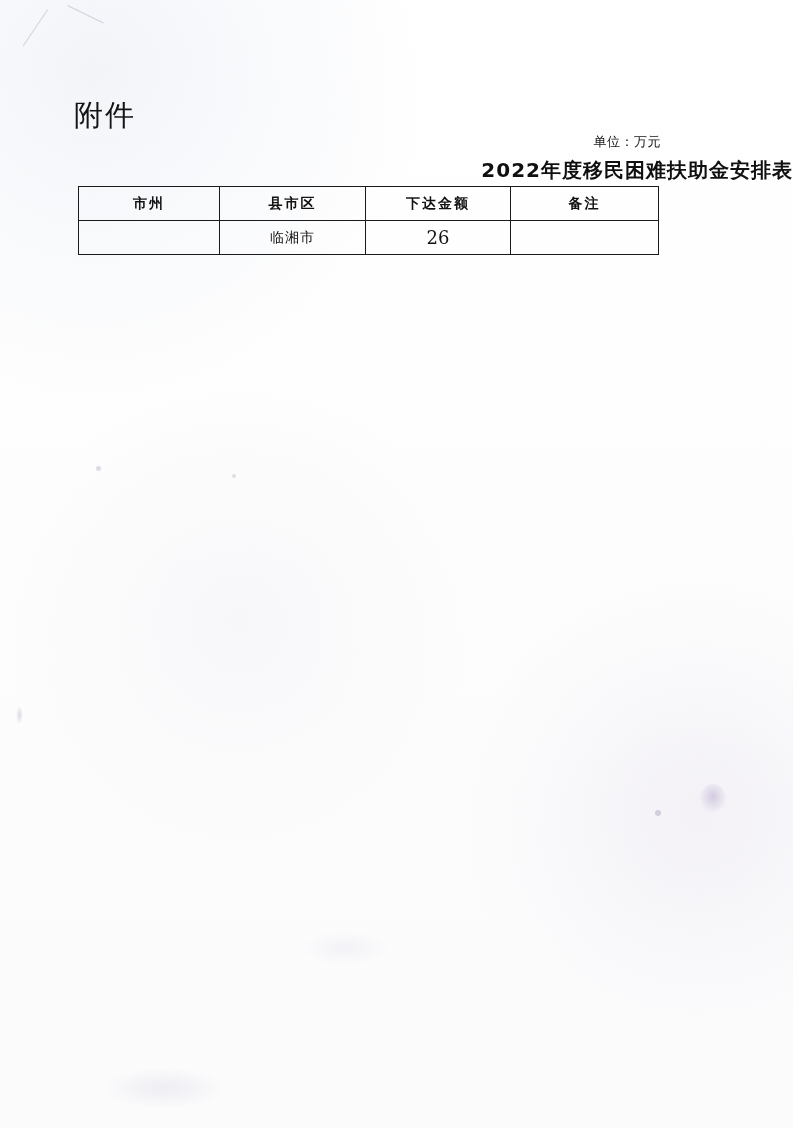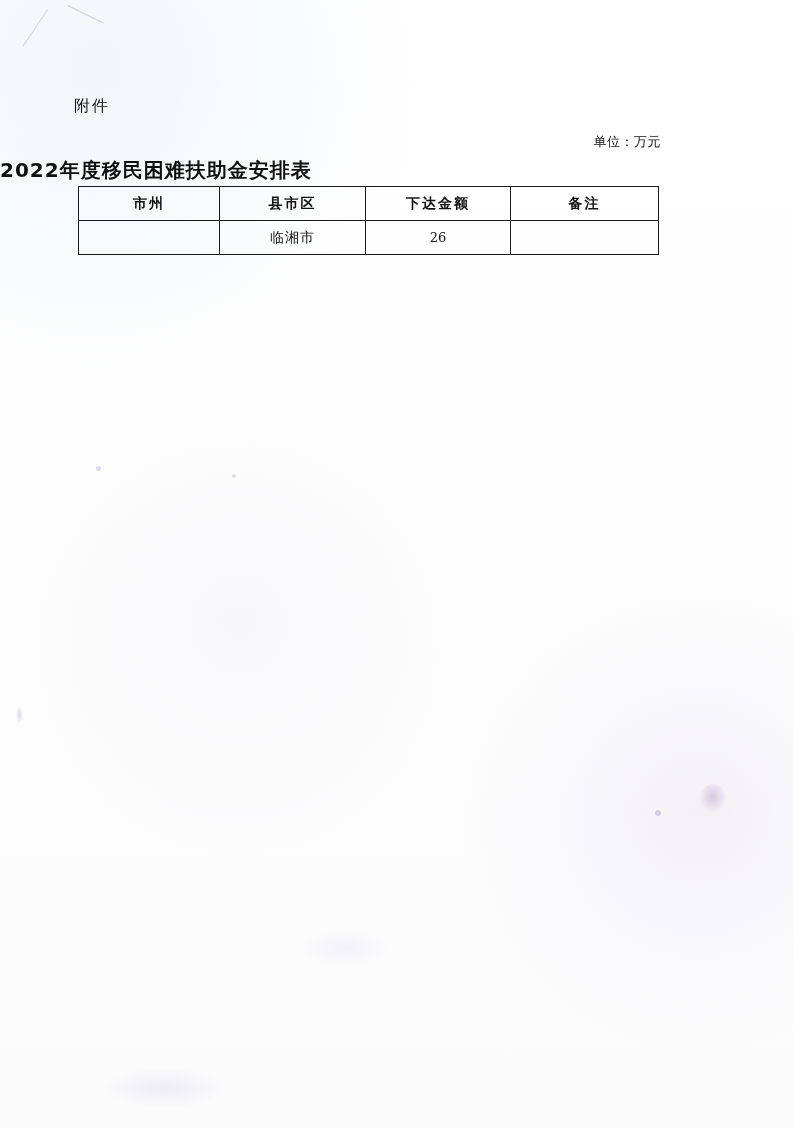--- a/index.html
+++ b/index.html
@@ -24,42 +24,42 @@
       radial-gradient(circle at 12% 6%, rgba(232,236,244,0.55) 0%, rgba(255,255,255,0) 26%),
       radial-gradient(circle at 88% 72%, rgba(234,230,240,0.5) 0%, rgba(255,255,255,0) 22%),
       radial-gradient(circle at 30% 55%, rgba(240,240,246,0.45) 0%, rgba(255,255,255,0) 28%),
       linear-gradient(180deg, #ffffff 0%, #fdfdfd 55%, #fbfbfc 100%);
   }
 
   .attachment-label {
     position: absolute;
     left: 74px;
     top: 96px;
-    font-size: 16px;
+    font-size: 29px;
     letter-spacing: 2px;
     font-family: "DejaVu Serif", "Liberation Serif", serif;
     color: #141414;
   }
 
   .unit-label {
     position: absolute;
     right: 132px;
     top: 133px;
     font-size: 13px;
     letter-spacing: 0.5px;
     font-family: "DejaVu Serif", "Liberation Serif", serif;
     color: #141414;
   }
 
   .doc-title {
     position: absolute;
     left: 0;
     right: 0;
     top: 157px;
-    text-align: left;
+    text-align: right;
     font-size: 20px;
     font-weight: bold;
     letter-spacing: 1px;
     font-family: "DejaVu Sans", "Liberation Sans", sans-serif;
     color: #101010;
   }
 
   table.alloc-table {
     position: absolute;
     left: 78px;
@@ -81,21 +81,21 @@
     letter-spacing: 1px;
     padding: 0;
     margin-left: 8px;
   }
   table.alloc-table th {
     font-weight: bold;
     letter-spacing: 2px;
   }
   table.alloc-table td.num {
     letter-spacing: 0;
-    font-size: 13px;
+    font-size: 18px;
   }
 
   col.c1 { width: 141px; }
   col.c2 { width: 146px; }
   col.c3 { width: 145px; }
   col.c4 { width: 148px; }
 
   
   .mark {
     position: absolute;

